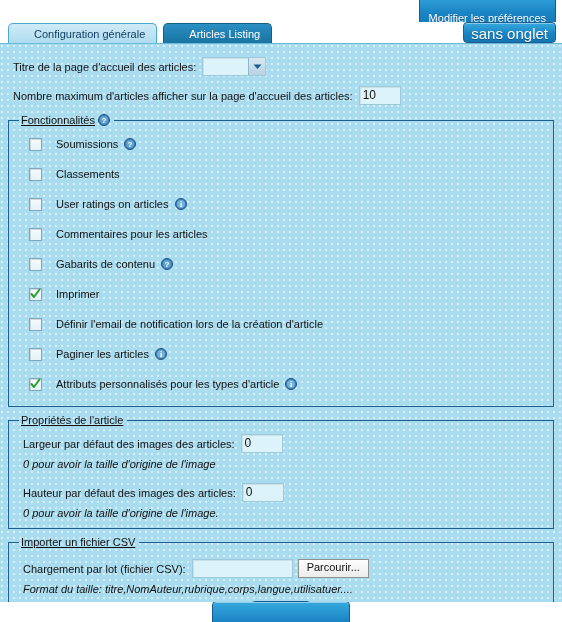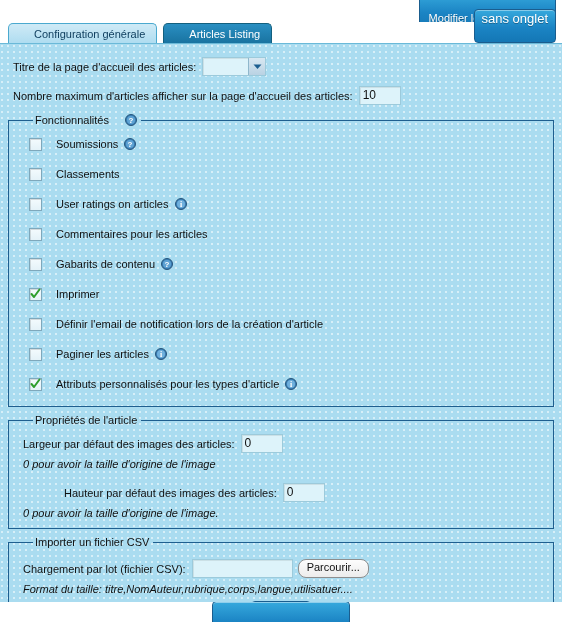--- a/index.html
+++ b/index.html
@@ -79,22 +79,22 @@
   .tab-right {
     margin-left: auto;
     margin-right: 6px;
   }
   .btn-small {
     display: inline-block;
     background: linear-gradient(to bottom, #36a9dd 0%, #1b84c4 55%, #1477b5 100%);
     border: 1px solid #1a5d8e;
     border-radius: 4px;
     color: #ffffff;
-    font-size: 13px;
-    padding: 2px 7px 15px 7px;
+    font-size: 15px;
+    padding: 2px 7px 0 7px;
     text-shadow: 0 1px 0 rgba(0,0,0,.3);
     box-shadow: inset 0 1px 0 rgba(255,255,255,.4);
     cursor: pointer;
     line-height: 1.15;
     white-space: nowrap;
   }
 
   
   .panel {
     position: relative;
@@ -159,45 +159,46 @@
     display: flex;
     align-items: center;
     justify-content: center;
   }
   .select .sel-arrow svg { display: block; }
 
   .btn-browse {
     display: inline-block;
     background: linear-gradient(to bottom, #fdfdfd 0%, #ececec 100%);
     border: 1px solid #8e8e8e;
-    border-radius: 8px;
+    border-radius: 0;
     font-size: 11px;
     color: #111;
     padding: 1px 8px 2px 8px;
     margin-left: 5px;
     cursor: pointer;
     line-height: 1.25;
     white-space: nowrap;
   }
 
   
   fieldset.group {
     border: 1px solid #1f5f8f;
     margin: 4px 1px 7px 1px;
     padding: 3px 8px 7px 8px;
     background: transparent;
   }
   fieldset.group > legend {
     font-size: 11px;
     color: #111;
     padding: 0 4px 0 2px;
-    margin-left: 16px;
-    display: flex;
-    align-items: center;
-    gap: 16px;
+    margin-left: 2px;
+    display: flex;
+    align-items: center;
+    gap: 3px;
+    text-decoration: underline;
   }
 
   .chk-row {
     display: flex;
     align-items: center;
     height: 30px;
     padding-left: 12px;
     font-size: 11px;
     color: #111;
   }
@@ -378,21 +379,21 @@
 
   <fieldset class="group">
     <legend>Propriétés de l'article</legend>
 
     <div class="row">
       <span class="lbl">Largeur par défaut des images des articles:</span>
       <input class="txt txt-num" type="text" value="0" style="">
     </div>
     <div class="note">0 pour avoir la taille d'origine de l'image</div>
 
-    <div class="row" style="padding-top:11px;margin-left:41px;">
+    <div class="row" style="padding-top:11px;">
       <span class="lbl">Hauteur par défaut des images des articles:</span>
       <input class="txt txt-num" type="text" value="0" style="">
     </div>
     <div class="note">0 pour avoir la taille d'origine de l'image.</div>
   </fieldset>
 
   <fieldset class="group">
     <legend>Importer un fichier CSV</legend>
 
     <div class="row" style="padding-top:8px;">

